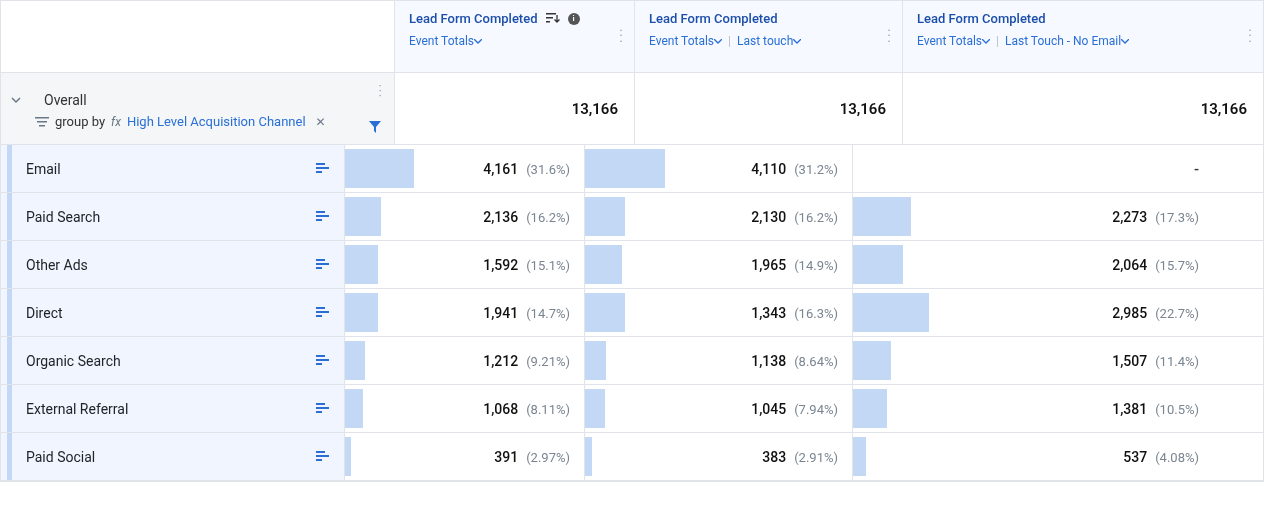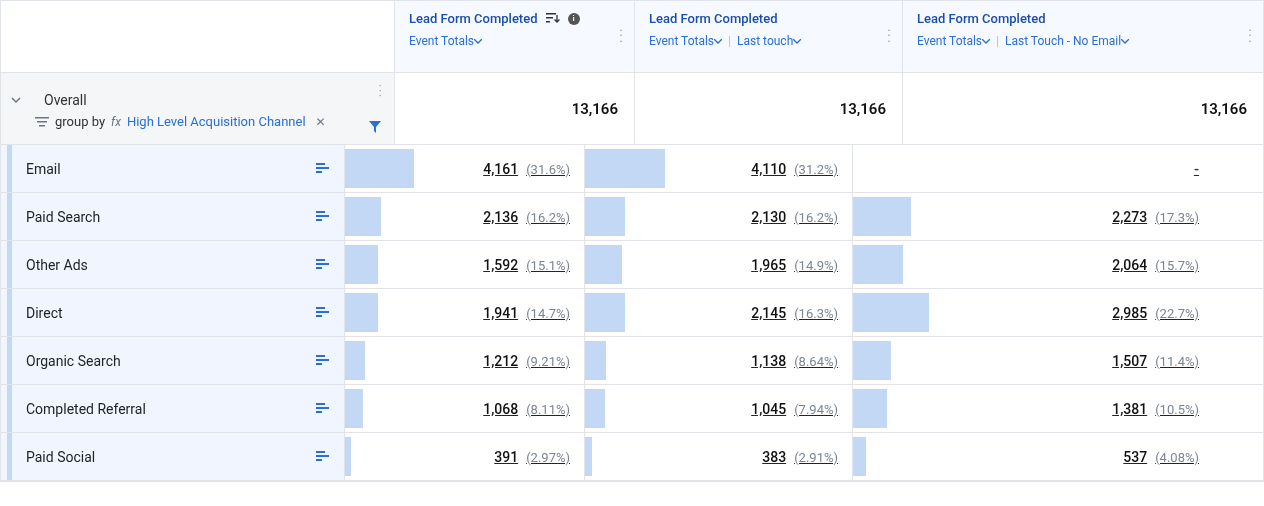--- a/index.html
+++ b/index.html
@@ -196,21 +196,20 @@
     top: 4px;
     bottom: 4px;
     background: #c3d8f5;
   }
   .cell-values {
     margin-left: auto;
     display: flex;
     align-items: baseline;
     gap: 8px;
     z-index: 1;
-    text-decoration: underline;
   }
   .cell-num {
     font-size: 14px;
     font-weight: 500;
     color: #111;
   }
   .cell-pct {
     font-size: 13px;
     color: #7a8591;
   }
@@ -452,21 +451,21 @@
         <div class="data-cell col1">
           <div class="cell-bar" style="width: 14%;"></div>
           <div class="cell-values">
             <span class="cell-num">1,941</span>
             <span class="cell-pct">(14.7%)</span>
           </div>
         </div>
         <div class="data-cell col2">
           <div class="cell-bar" style="width: 15%;"></div>
           <div class="cell-values">
-            <span class="cell-num">2,145</span>
+            <span class="cell-num">1,343</span>
             <span class="cell-pct">(16.3%)</span>
           </div>
         </div>
         <div class="data-cell col3">
           <div class="cell-bar" style="width: 21%;"></div>
           <div class="cell-values">
             <span class="cell-num">2,985</span>
             <span class="cell-pct">(22.7%)</span>
           </div>
         </div>
@@ -501,21 +500,21 @@
           <div class="cell-bar" style="width: 10.5%;"></div>
           <div class="cell-values">
             <span class="cell-num">1,507</span>
             <span class="cell-pct">(11.4%)</span>
           </div>
         </div>
       </div>
       <div class="data-row">
         <div class="data-left">
           <div class="row-blue-strip"></div>
-          <span class="row-label">Completed Referral</span>
+          <span class="row-label">External Referral</span>
           <span class="barchart-icon">
             <svg width="14" height="12" viewBox="0 0 14 12">
               <rect x="0" y="0" width="9" height="2" fill="#2a6fd6"></rect>
               <rect x="0" y="4" width="13" height="2" fill="#2a6fd6"></rect>
               <rect x="0" y="8" width="6" height="2" fill="#2a6fd6"></rect>
             </svg>
           </span>
         </div>
         <div class="data-cell col1">
           <div class="cell-bar" style="width: 7.5%;"></div>

